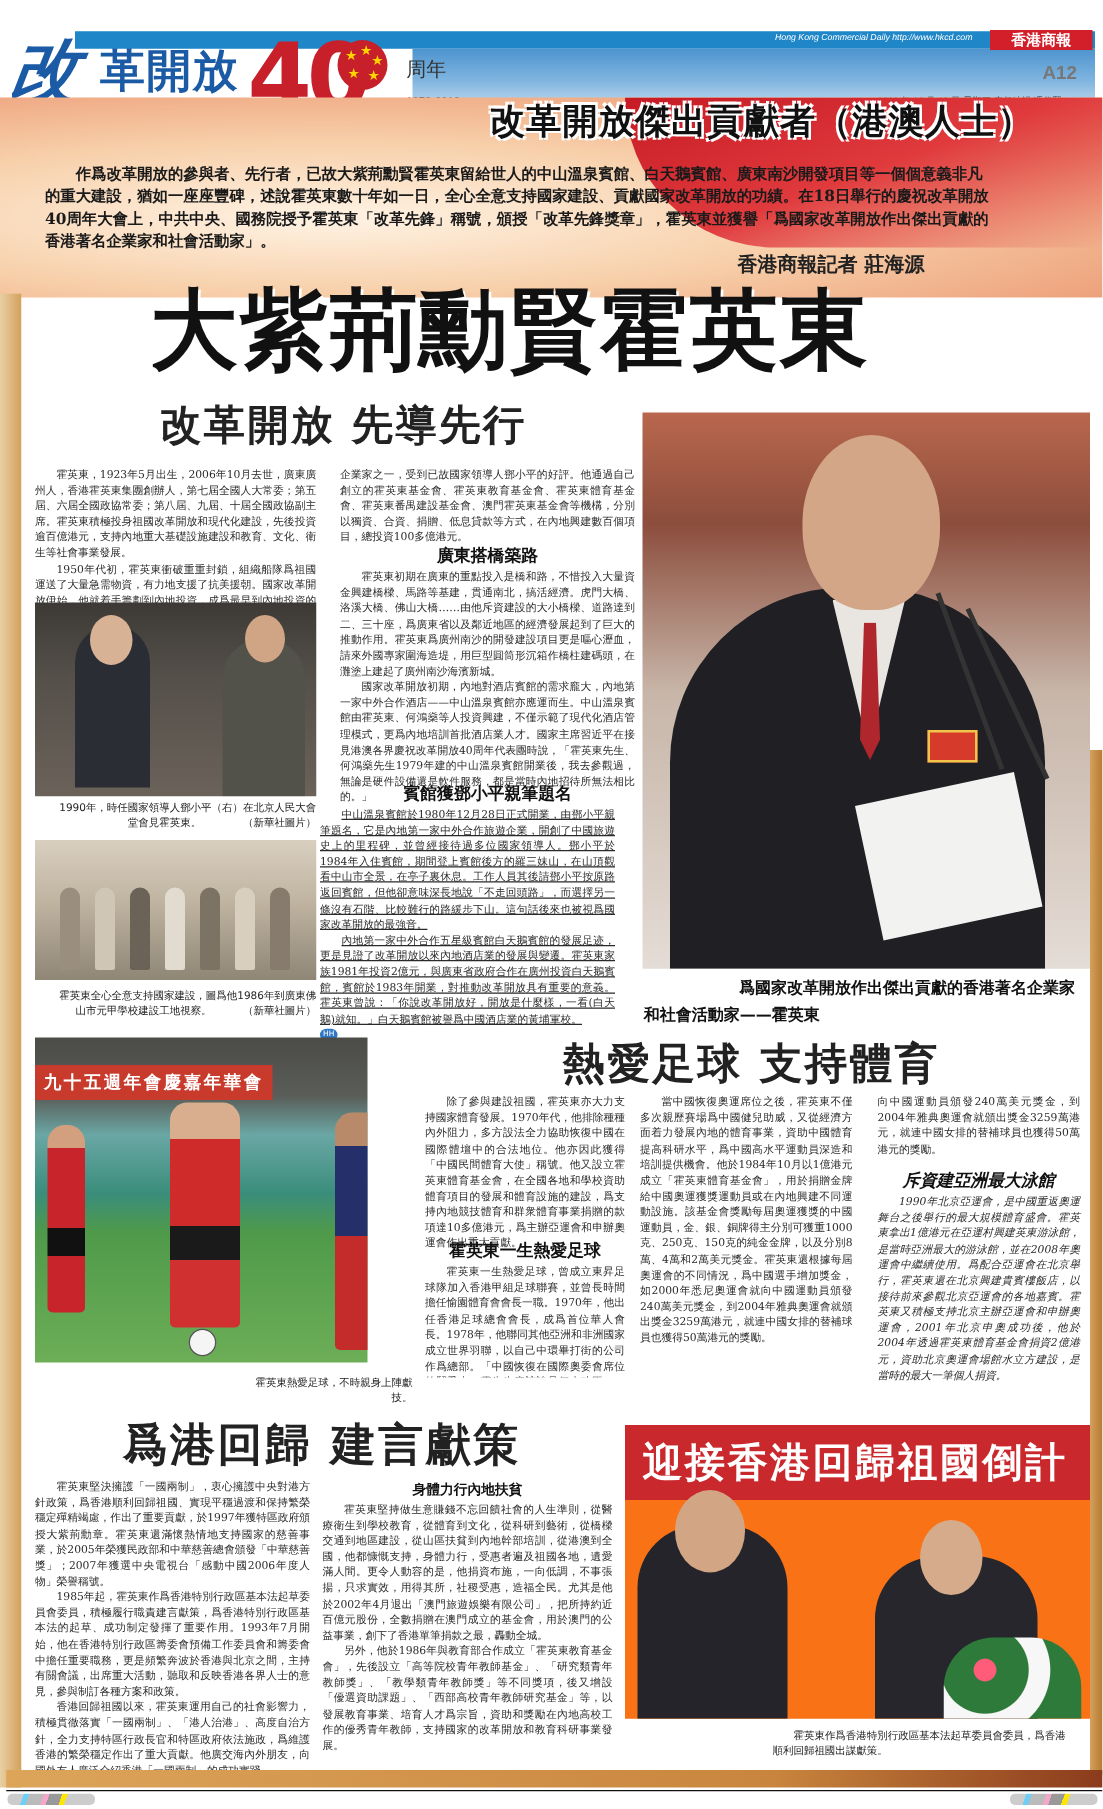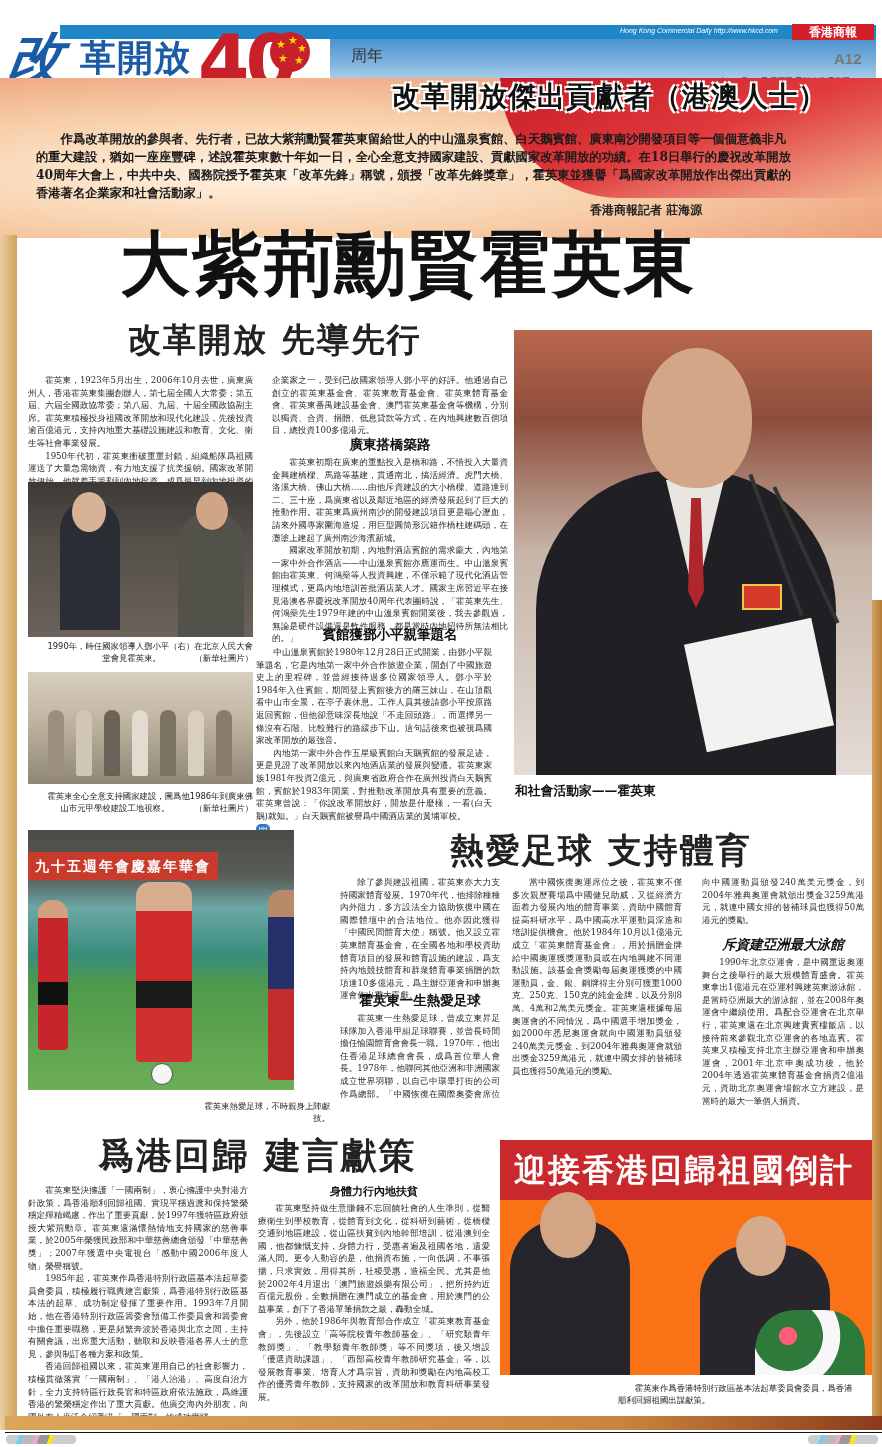--- a/index.html
+++ b/index.html
@@ -13,38 +13,38 @@
               background: linear-gradient(180deg,#4d94cf 0%, #7fb4df 50%, #c9def0 100%); }
   .mast-red { position: absolute; left: 60px; top: 66px; width: 330px; height: 12px; background: #b8232b; }
   .logo-gai { position: absolute; left: 8px; top: 2px; font-size: 56px; font-weight: bold; color: #1b5aa4;
               font-family: "DejaVu Serif", serif; font-style: italic; transform: skewX(-8deg); line-height: 70px; }
   .logo-text { position: absolute; left: 80px; top: 16px; font-size: 36px; font-weight: bold; color: #1b5aa4;
                font-family: "DejaVu Sans", sans-serif; letter-spacing: 1px; line-height: 44px; }
   .logo-40 { position: absolute; left: 198px; top: 4px; font-size: 74px; font-weight: bold; color: #c8202b;
              font-family: "DejaVu Sans", sans-serif; line-height: 76px; letter-spacing: -4px; }
   .logo-stars { position: absolute; left: 270px; top: 12px; width: 40px; height: 40px; border-radius: 50%; background: #c8202b; }
   .logo-stars span { position: absolute; color: #ffd400; font-size: 11px; }
-  .logo-zhounian { position: absolute; left: 325px; top: 26px; font-size: 16px; color: #333; font-family: "DejaVu Sans", sans-serif; margin-left: 26px; }
+  .logo-zhounian { position: absolute; left: 325px; top: 26px; font-size: 16px; color: #333; font-family: "DejaVu Sans", sans-serif; }
   .logo-years { position: absolute; left: 325px; top: 56px; font-size: 9px; color: #222; font-family: "Liberation Sans", sans-serif; }
   .mast-tagline { position: absolute; left: 620px; top: 7px; font-size: 7px; color: #ffffff; font-style: italic; font-family: "Liberation Sans", sans-serif; }
   .mast-brand { position: absolute; left: 792px; top: 4px; width: 82px; height: 16px; background: #d21f2a; color: #fff;
                 font-size: 12px; font-weight: bold; text-align: center; line-height: 16px; font-family: "DejaVu Sans", sans-serif; }
   .mast-page { position: absolute; left: 834px; top: 30px; font-size: 15px; font-weight: bold; color: #777; font-family: "Liberation Sans", sans-serif; }
   .mast-date { position: absolute; left: 702px; top: 56px; font-size: 7.5px; color: #222; font-family: "Liberation Sans", sans-serif; white-space: nowrap; }
 
   
   .banner { position: absolute; left: 0; top: 78px; width: 882px; height: 160px;
             background: radial-gradient(ellipse at 30% 60%, #fff3e4 0%, #f7cfa9 45%, #e98f6a 100%); overflow: hidden; }
   .banner-ribbon { position: absolute; left: 500px; top: 0; width: 382px; height: 120px;
                    background: linear-gradient(160deg,#c61a24 0%, #e03a3d 50%, rgba(230,60,60,0) 100%); border-radius: 0 0 0 160px; }
   .banner-title { position: absolute; left: 392px; top: 80px; font-size: 28px; font-weight: bold; color: #111;
                   font-family: "DejaVu Serif", serif; letter-spacing: 1px; white-space: nowrap;
                   text-shadow: 2px 2px 0 #fff, -2px -2px 0 #fff, 2px -2px 0 #fff, -2px 2px 0 #fff; }
   .lead { position: absolute; left: 36px; top: 126px; width: 760px; font-size: 12.3px; line-height: 18px; font-weight: bold; color: #1a1a1a; text-indent: 2em; }
-  .lead-byline { position: absolute; left: 590px; top: 200px; font-size: 12px; font-weight: bold; color: #222; }
+  .lead-byline { position: absolute; left: 590px; top: 200px; font-size: 16px; font-weight: bold; color: #222; }
 
   
   .main-head { position: absolute; left: 120px; top: 222px; font-size: 70px; font-weight: bold; color: #111;
                font-family: "DejaVu Sans", sans-serif; letter-spacing: 2px; white-space: nowrap; line-height: 84px;
                text-shadow: 2px 2px 0 #fff; }
   .sub-head { position: absolute; left: 128px; top: 318px; font-size: 33px; font-weight: bold; color: #222; letter-spacing: 2px; white-space: nowrap; }
 
   
   .gold-left { position: absolute; left: 0; top: 235px; width: 17px; height: 1195px; background: linear-gradient(90deg,#e9cfa3,#d3a15c); }
   .gold-right { position: absolute; left: 872px; top: 600px; width: 10px; height: 820px; background: linear-gradient(90deg,#d3a15c,#b77a33); }
@@ -172,37 +172,38 @@
 
 <div class="col-text" style="left:272px; top:374px; width:236px;">
   <p style="text-indent:0;">企業家之一，受到已故國家領導人鄧小平的好評。他通過自己創立的霍英東基金會、霍英東教育基金會、霍英東體育基金會、霍英東番禺建設基金會、澳門霍英東基金會等機構，分別以獨資、合資、捐贈、低息貸款等方式，在內地興建數百個項目，總投資100多億港元。</p>
 </div>
 <div class="sec-head" style="left:272px; top:436px; width:236px;">廣東搭橋築路</div>
 <div class="col-text" style="left:272px; top:456px; width:236px;">
   <p>霍英東初期在廣東的重點投入是橋和路，不惜投入大量資金興建橋樑、馬路等基建，貫通南北，搞活經濟。虎門大橋、洛溪大橋、佛山大橋……由他斥資建設的大小橋樑、道路達到二、三十座，爲廣東省以及鄰近地區的經濟發展起到了巨大的推動作用。霍英東爲廣州南沙的開發建設項目更是嘔心瀝血，請來外國專家圍海造堤，用巨型圓筒形沉箱作橋柱建碼頭，在灘塗上建起了廣州南沙海濱新城。</p>
   <p>國家改革開放初期，內地對酒店賓館的需求龐大，內地第一家中外合作酒店——中山溫泉賓館亦應運而生。中山溫泉賓館由霍英東、何鴻燊等人投資興建，不僅示範了現代化酒店管理模式，更爲內地培訓首批酒店業人才。國家主席習近平在接見港澳各界慶祝改革開放40周年代表團時說，「霍英東先生、何鴻燊先生1979年建的中山溫泉賓館開業後，我去參觀過，無論是硬件設備還是軟件服務，都是當時內地招待所無法相比的。」</p>
 </div>
 <div class="sec-head" style="left:272px; top:626px; width:236px;">賓館獲鄧小平親筆題名</div>
-<div class="col-text" style="left:256px; top:646px; width:236px;">
+<div class="col-text" style="left:256px; top:646px; width:236px;text-decoration:underline;">
   <p>中山溫泉賓館於1980年12月28日正式開業，由鄧小平親筆題名，它是內地第一家中外合作旅遊企業，開創了中國旅遊史上的里程碑，並曾經接待過多位國家領導人。鄧小平於1984年入住賓館，期間登上賓館後方的羅三妹山，在山頂觀看中山市全景，在亭子裏休息。工作人員其後請鄧小平按原路返回賓館，但他卻意味深長地說「不走回頭路」，而選擇另一條沒有石階、比較難行的路緩步下山。這句話後來也被視爲國家改革開放的最強音。</p>
   <p>內地第一家中外合作五星級賓館白天鵝賓館的發展足迹，更是見證了改革開放以來內地酒店業的發展與變遷。霍英東家族1981年投資2億元，與廣東省政府合作在廣州投資白天鵝賓館，賓館於1983年開業，對推動改革開放具有重要的意義。霍英東曾說：「你說改革開放好，開放是什麼樣，一看(白天鵝)就知。」白天鵝賓館被譽爲中國酒店業的黃埔軍校。</p>
   <span class="hh-logo">HH</span>
 </div>
 
 <div class="photo photo-portrait">
   <div class="suit"></div>
   <div class="shirt"></div>
   <div class="tie"></div>
   <div class="head"></div>
   <div class="badge"></div>
   <div class="paper"></div>
   <div class="mic" style="left:260px; top:140px; transform:rotate(-20deg);"></div>
   <div class="mic" style="left:290px; top:150px; transform:rotate(-25deg);"></div>
 </div>
 <div class="portrait-caption">
+  <div>爲國家改革開放作出傑出貢獻的香港著名企業家</div>
   <div style="text-align:left;">和社會活動家——霍英東</div>
 </div>
 
 <h2 class="section2-head">熱愛足球 支持體育</h2>
 
 <div class="photo photo-football">
   <div class="banner-sign">九十五週年會慶嘉年華會</div>
   <div class="player" style="left:10px; top:70px; width:30px; height:150px; background:linear-gradient(180deg,#d2a07f 0 12%,#c8242c 12% 55%,#111 55% 70%,#c8242c 70%);"></div>
   <div class="player" style="left:108px; top:52px; width:56px; height:180px; background:linear-gradient(180deg,#d8ae8e 0 16%,#cf2b2b 16% 55%,#1a1a1a 55% 70%,#d13030 70%);"></div>
   <div class="player" style="left:240px; top:60px; width:48px; height:190px; background:linear-gradient(180deg,#b98a6a 0 14%,#25306b 14% 52%,#c42b2b 52%);"></div>
@@ -217,21 +218,21 @@
 <div class="col-text" style="left:340px; top:1012px; width:160px; height:90px; overflow:hidden;">
   <p>霍英東一生熱愛足球，曾成立東昇足球隊加入香港甲組足球聯賽，並曾長時間擔任愉園體育會會長一職。1970年，他出任香港足球總會會長，成爲首位華人會長。1978年，他聯同其他亞洲和非洲國家成立世界羽聯，以自己中環畢打街的公司作爲總部。「中國恢復在國際奧委會席位的鬥爭中，霍先生應該說是個大功臣。」中國奧委會前秘書長魏紀中稱，1974年中國要重返國際奧委會時請霍英東幫忙，霍英東不僅自己出面，還把擅長英語的長子霍震霆帶上，憑借其國際足聯執委的身份和在國際商界的名望，多次往返國際奧委會總部以及相關國家之間，在國際奧委會委員中間斡旋。</p>
 </div>
 <div class="col-text" style="left:512px; top:876px; width:170px; height:250px; overflow:hidden;">
   <p>當中國恢復奧運席位之後，霍英東不僅多次親歷賽場爲中國健兒助威，又從經濟方面着力發展內地的體育事業，資助中國體育提高科研水平，爲中國高水平運動員深造和培訓提供機會。他於1984年10月以1億港元成立「霍英東體育基金會」，用於捐贈金牌給中國奧運獲獎運動員或在內地興建不同運動設施。該基金會獎勵每屆奧運獲獎的中國運動員，金、銀、銅牌得主分別可獲重1000克、250克、150克的純金金牌，以及分別8萬、4萬和2萬美元獎金。霍英東還根據每屆奧運會的不同情況，爲中國選手增加獎金，如2000年悉尼奧運會就向中國運動員頒發240萬美元獎金，到2004年雅典奧運會就頒出獎金3259萬港元，就連中國女排的替補球員也獲得50萬港元的獎勵。</p>
 </div>
 <div class="col-text" style="left:702px; top:876px; width:162px; height:56px; overflow:hidden;">
   <p style="text-indent:0;">向中國運動員頒發240萬美元獎金，到2004年雅典奧運會就頒出獎金3259萬港元，就連中國女排的替補球員也獲得50萬港元的獎勵。</p>
 </div>
 <div class="sec-head" style="left:702px; top:936px; width:162px;font-style:italic;">斥資建亞洲最大泳館</div>
-<div class="col-text" style="left:702px; top:956px; width:162px;">
+<div class="col-text" style="left:702px; top:956px; width:162px;font-style:italic;">
   <p>1990年北京亞運會，是中國重返奧運舞台之後舉行的最大規模體育盛會。霍英東拿出1億港元在亞運村興建英東游泳館，是當時亞洲最大的游泳館，並在2008年奧運會中繼續使用。爲配合亞運會在北京舉行，霍英東還在北京興建貴賓樓飯店，以接待前來參觀北京亞運會的各地嘉賓。霍英東又積極支持北京主辦亞運會和申辦奧運會，2001年北京申奧成功後，他於2004年透過霍英東體育基金會捐資2億港元，資助北京奧運會場館水立方建設，是當時的最大一筆個人捐資。</p>
 </div>
 
 <h2 class="section3-head">爲港回歸 建言獻策</h2>
 
 <div class="col-text" style="left:28px; top:1184px; width:220px;">
   <p>霍英東堅決擁護「一國兩制」，衷心擁護中央對港方針政策，爲香港順利回歸祖國、實現平穩過渡和保持繁榮穩定殫精竭慮，作出了重要貢獻，於1997年獲特區政府頒授大紫荊勳章。霍英東還滿懷熱情地支持國家的慈善事業，於2005年榮獲民政部和中華慈善總會頒發「中華慈善獎」；2007年獲選中央電視台「感動中國2006年度人物」榮譽稱號。</p>
   <p>1985年起，霍英東作爲香港特別行政區基本法起草委員會委員，積極履行職責建言獻策，爲香港特別行政區基本法的起草、成功制定發揮了重要作用。1993年7月開始，他在香港特別行政區籌委會預備工作委員會和籌委會中擔任重要職務，更是頻繁奔波於香港與北京之間，主持有關會議，出席重大活動，聽取和反映香港各界人士的意見，參與制訂各種方案和政策。</p>
   <p>香港回歸祖國以來，霍英東運用自己的社會影響力，積極貫徹落實「一國兩制」、「港人治港」、高度自治方針，全力支持特區行政長官和特區政府依法施政，爲維護香港的繁榮穩定作出了重大貢獻。他廣交海內外朋友，向國外友人廣泛介紹香港「一國兩制」的成功實踐。</p>
 </div>

